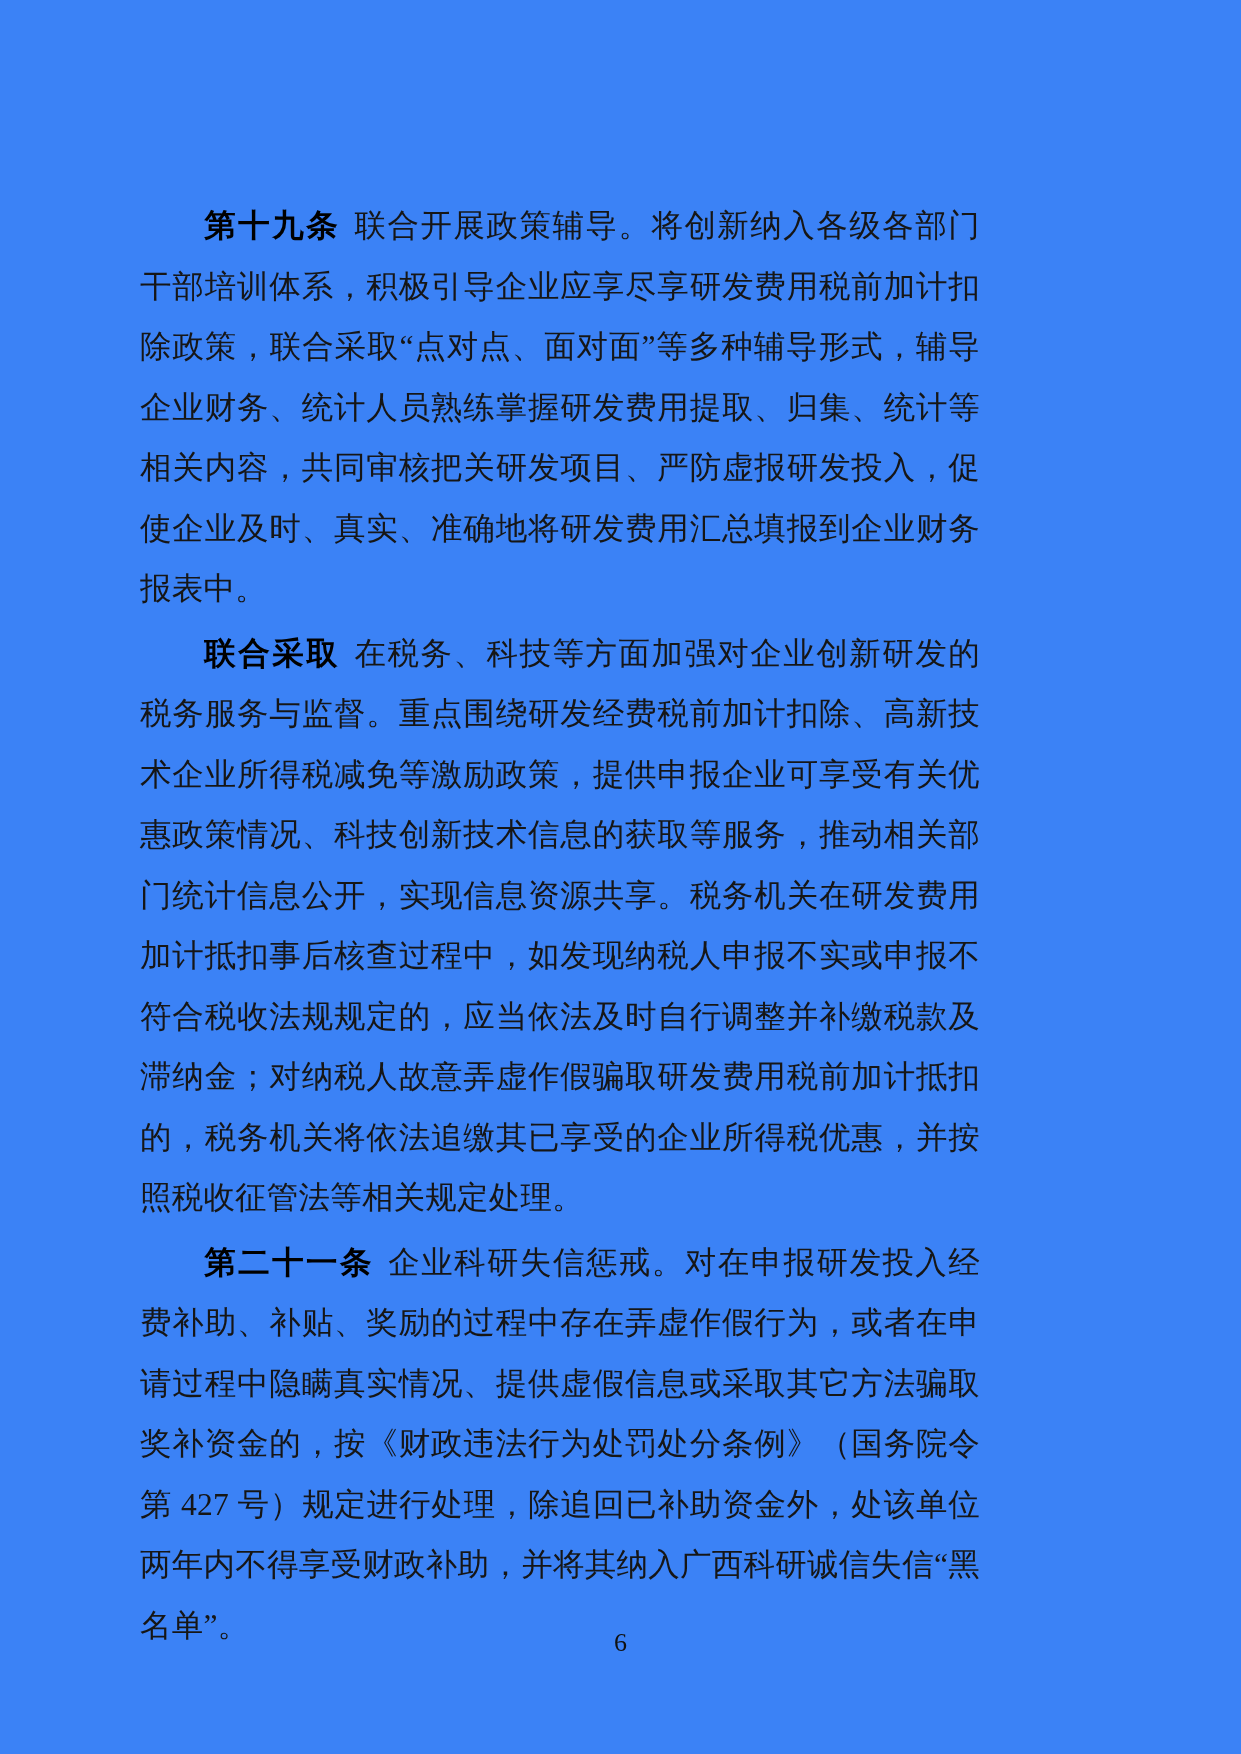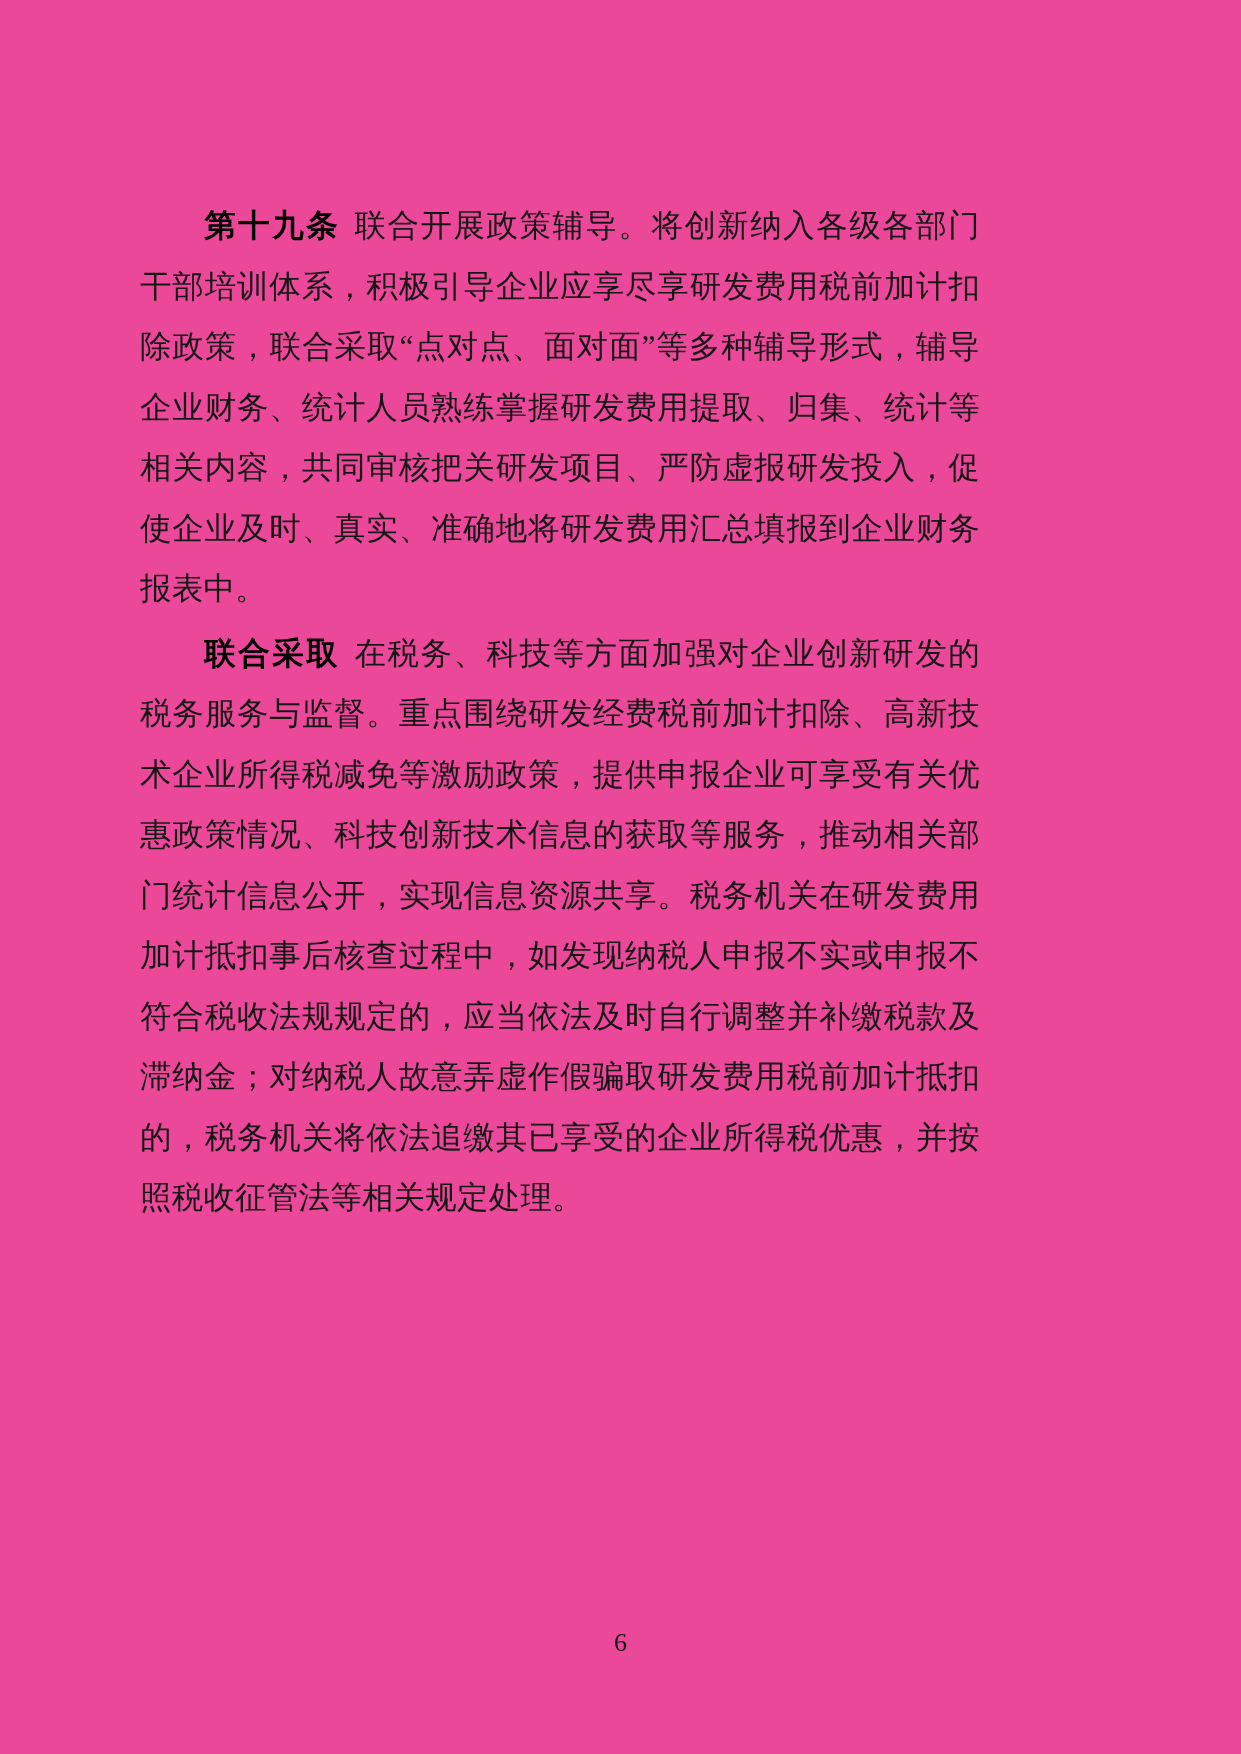--- a/index.html
+++ b/index.html
@@ -8,21 +8,21 @@
     background: #ffffff;
   }
   body {
     font-family: "Liberation Serif", "DejaVu Serif", serif;
     color: #000000;
   }
   .page {
     position: relative;
     width: 1241px;
     height: 1754px;
-    background: #ec4899;
+    background: #3b82f6;
     box-sizing: border-box;
     overflow: hidden;
   }
   .content {
     position: absolute;
     left: 140px;
     top: 196px;
     width: 840px;
   }
   .para {
@@ -68,18 +68,21 @@
   <div class="content">
 
     <p class="para">
       <span class="indent"></span><span class="article-label">第十九条</span><span class="gap"></span><span>联合开展政策辅导。将创新纳入各级各部门干部培训体系，积极引导企业应享尽享研发费用税前加计扣除政策，联合采取“点对点、面对面”等多种辅导形式，辅导企业财务、统计人员熟练掌握研发费用提取、归集、统计等相关内容，共同审核把关研发项目、严防虚报研发投入，促使企业及时、真实、准确地将研发费用汇总填报到企业财务报表中。</span>
     </p>
 
     <p class="para">
       <span class="indent"></span><span class="article-label">联合采取</span><span class="gap"></span><span>在税务、科技等方面加强对企业创新研发的税务服务与监督。重点围绕研发经费税前加计扣除、高新技术企业所得税减免等激励政策，提供申报企业可享受有关优惠政策情况、科技创新技术信息的获取等服务，推动相关部门统计信息公开，实现信息资源共享。税务机关在研发费用加计抵扣事后核查过程中，如发现纳税人申报不实或申报不符合税收法规规定的，应当依法及时自行调整并补缴税款及滞纳金；对纳税人故意弄虚作假骗取研发费用税前加计抵扣的，税务机关将依法追缴其已享受的企业所得税优惠，并按照税收征管法等相关规定处理。</span>
     </p>
 
+    <p class="para">
+      <span class="indent"></span><span class="article-label">第二十一条</span><span class="gap"></span><span>企业科研失信惩戒。对在申报研发投入经费补助、补贴、奖励的过程中存在弄虚作假行为，或者在申请过程中隐瞒真实情况、提供虚假信息或采取其它方法骗取奖补资金的，按《财政违法行为处罚处分条例》（国务院令第 427 号）规定进行处理，除追回已补助资金外，处该单位两年内不得享受财政补助，并将其纳入广西科研诚信失信“黑名单”。</span>
+    </p>
 
   </div>
 
   <div class="page-number">6</div>
 
 </div>
 
 </body></html>

